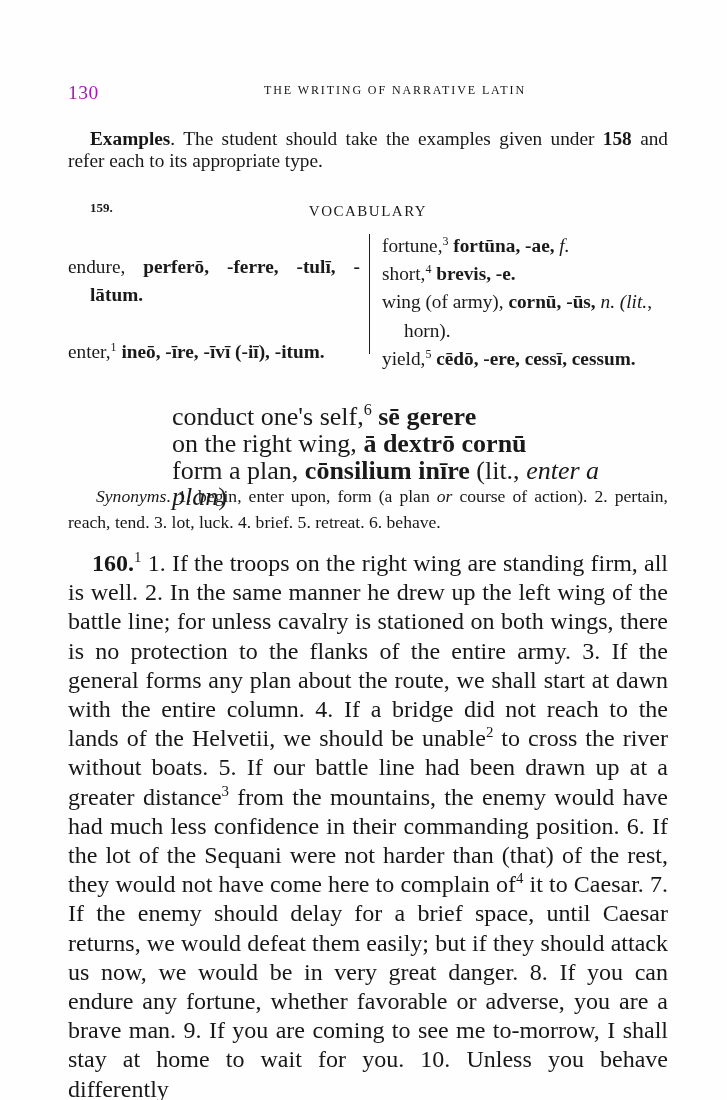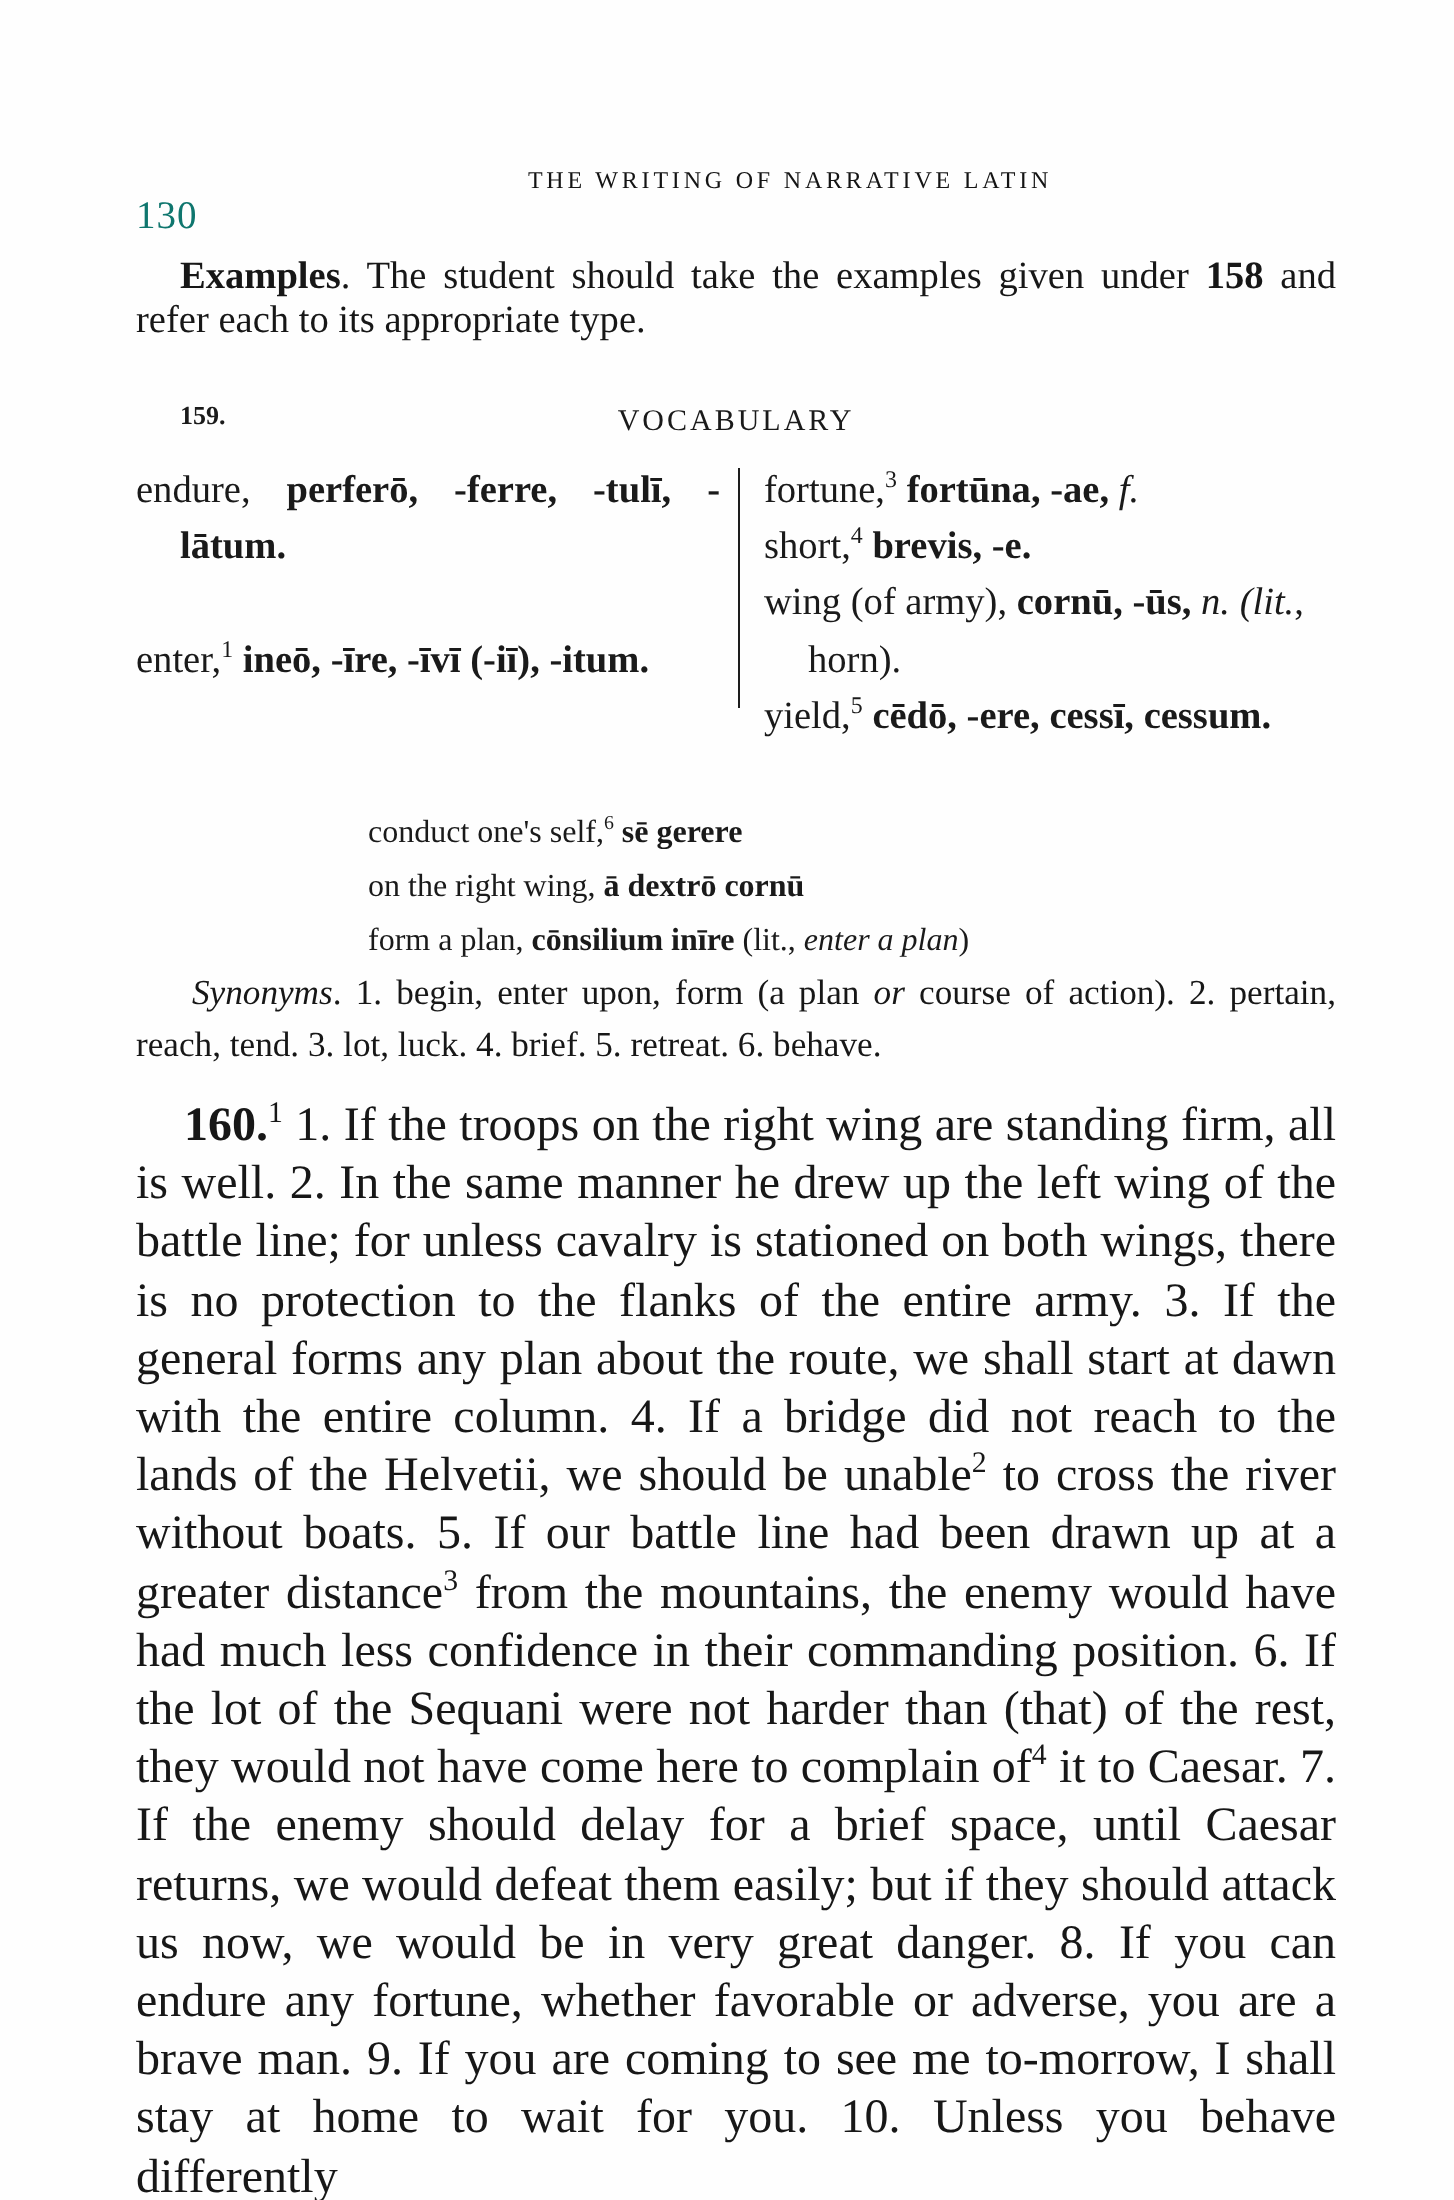--- a/index.html
+++ b/index.html
@@ -30,22 +30,21 @@
     top: 82px;
     width: 600px;
     height: 26px;
   }
   .folio {
     position: absolute;
     left: 0;
     top: 0;
     font-size: 19.5px;
     letter-spacing: 0.5px;
-    color: #0f766e;
-    margin-top: 16px;
+    color: #a21caf;
   }
   .runtitle {
     position: absolute;
     left: 62px;
     top: 1px;
     width: 530px;
     text-align: center;
     font-size: 12px;
     letter-spacing: 1.9px;
     color: #141414;
@@ -128,20 +127,21 @@
   .vcol-right { left: 314px; width: 286px; }
   .ventry {
     display: block;
     padding-left: 22px;
     text-indent: -22px;
     white-space: normal;
   }
   .ventry.spread {
     text-align: justify;
     text-justify: inter-word;
+    margin-top: 21px;
   }
   .ventry.spread::after {
     content: "";
     display: inline-block;
     width: 100%;
   }
 
   
   .idioms-label {
     position: absolute;
@@ -151,23 +151,22 @@
     text-align: center;
     font-size: 16.4px;
     letter-spacing: 1.1px;
   }
   .idioms-label .cap1 { font-size: 19px; }
   .idioms-list {
     position: absolute;
     left: 172px;
     top: 404px;
     width: 460px;
-    font-size: 16px;
+    font-size: 26px;
     line-height: 26.8px;
-    margin-left: 12px;
   }
 
   
   #synonyms-para {
     left: 68px;
     top: 484px;
     width: 600px;
     font-size: 17.6px;
     line-height: 25.6px;
     text-indent: 28px;

